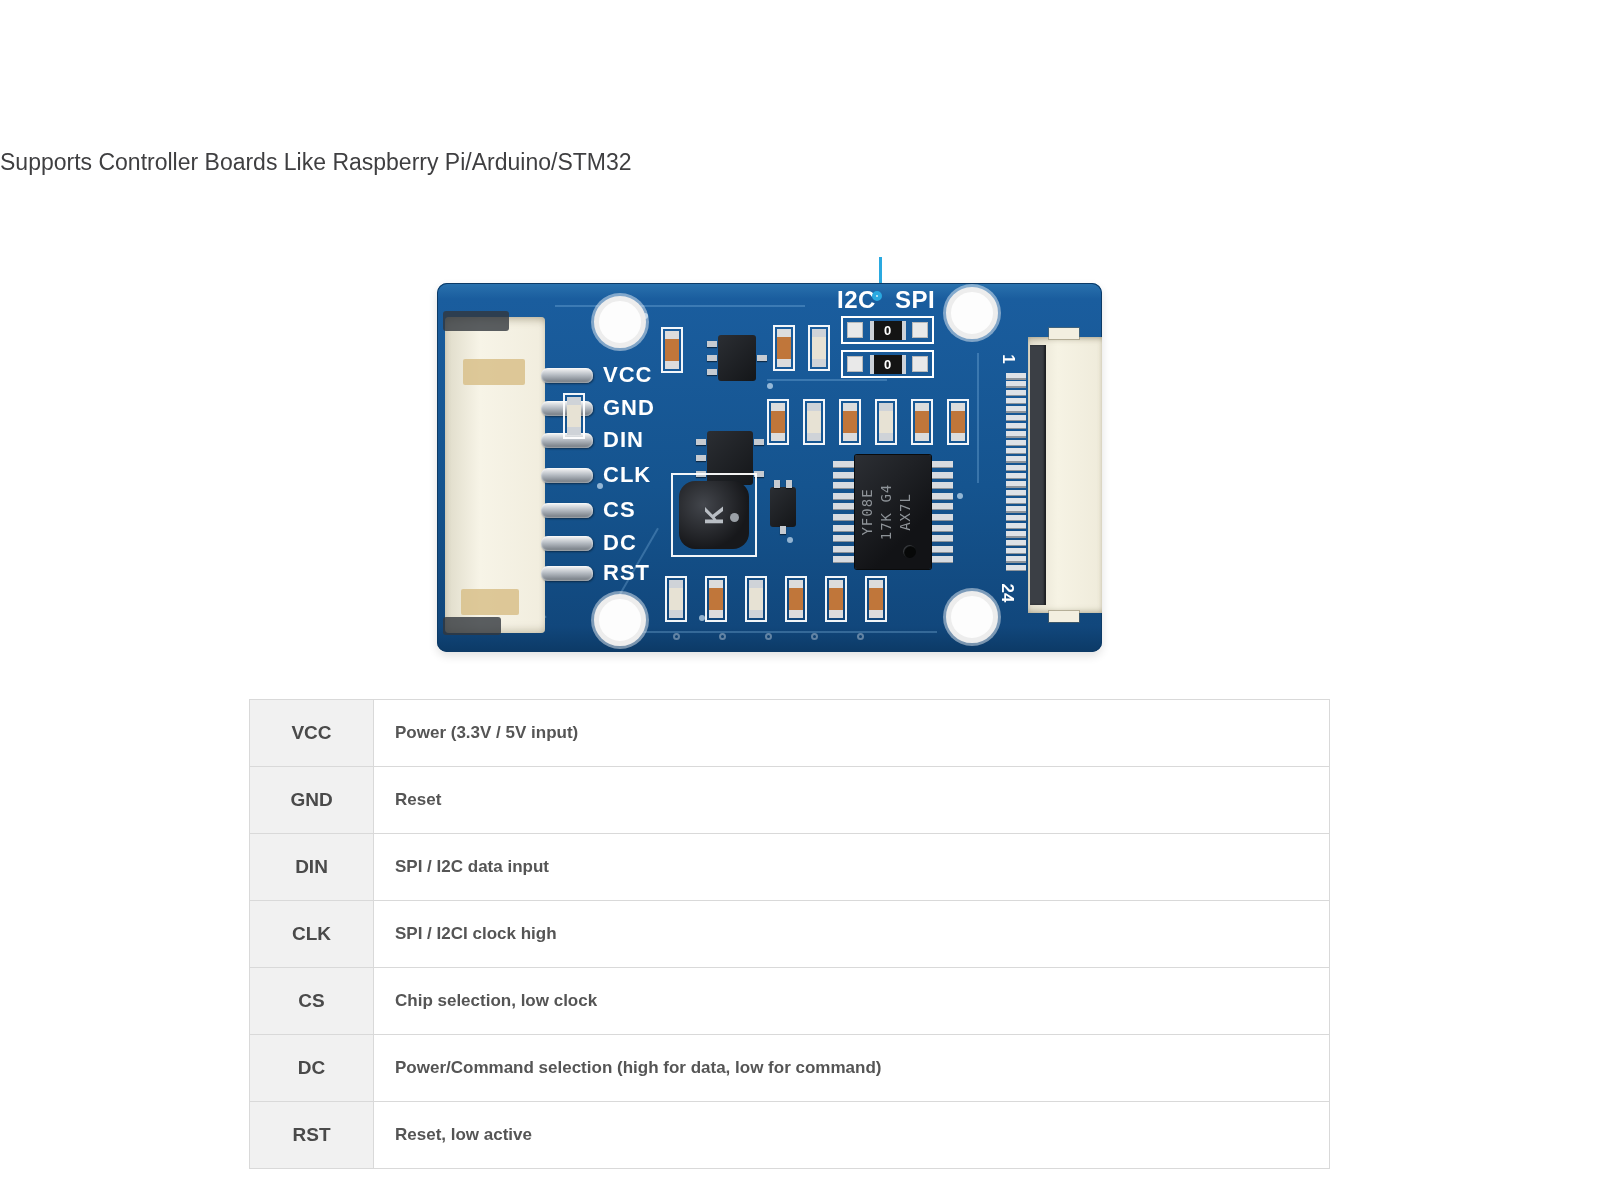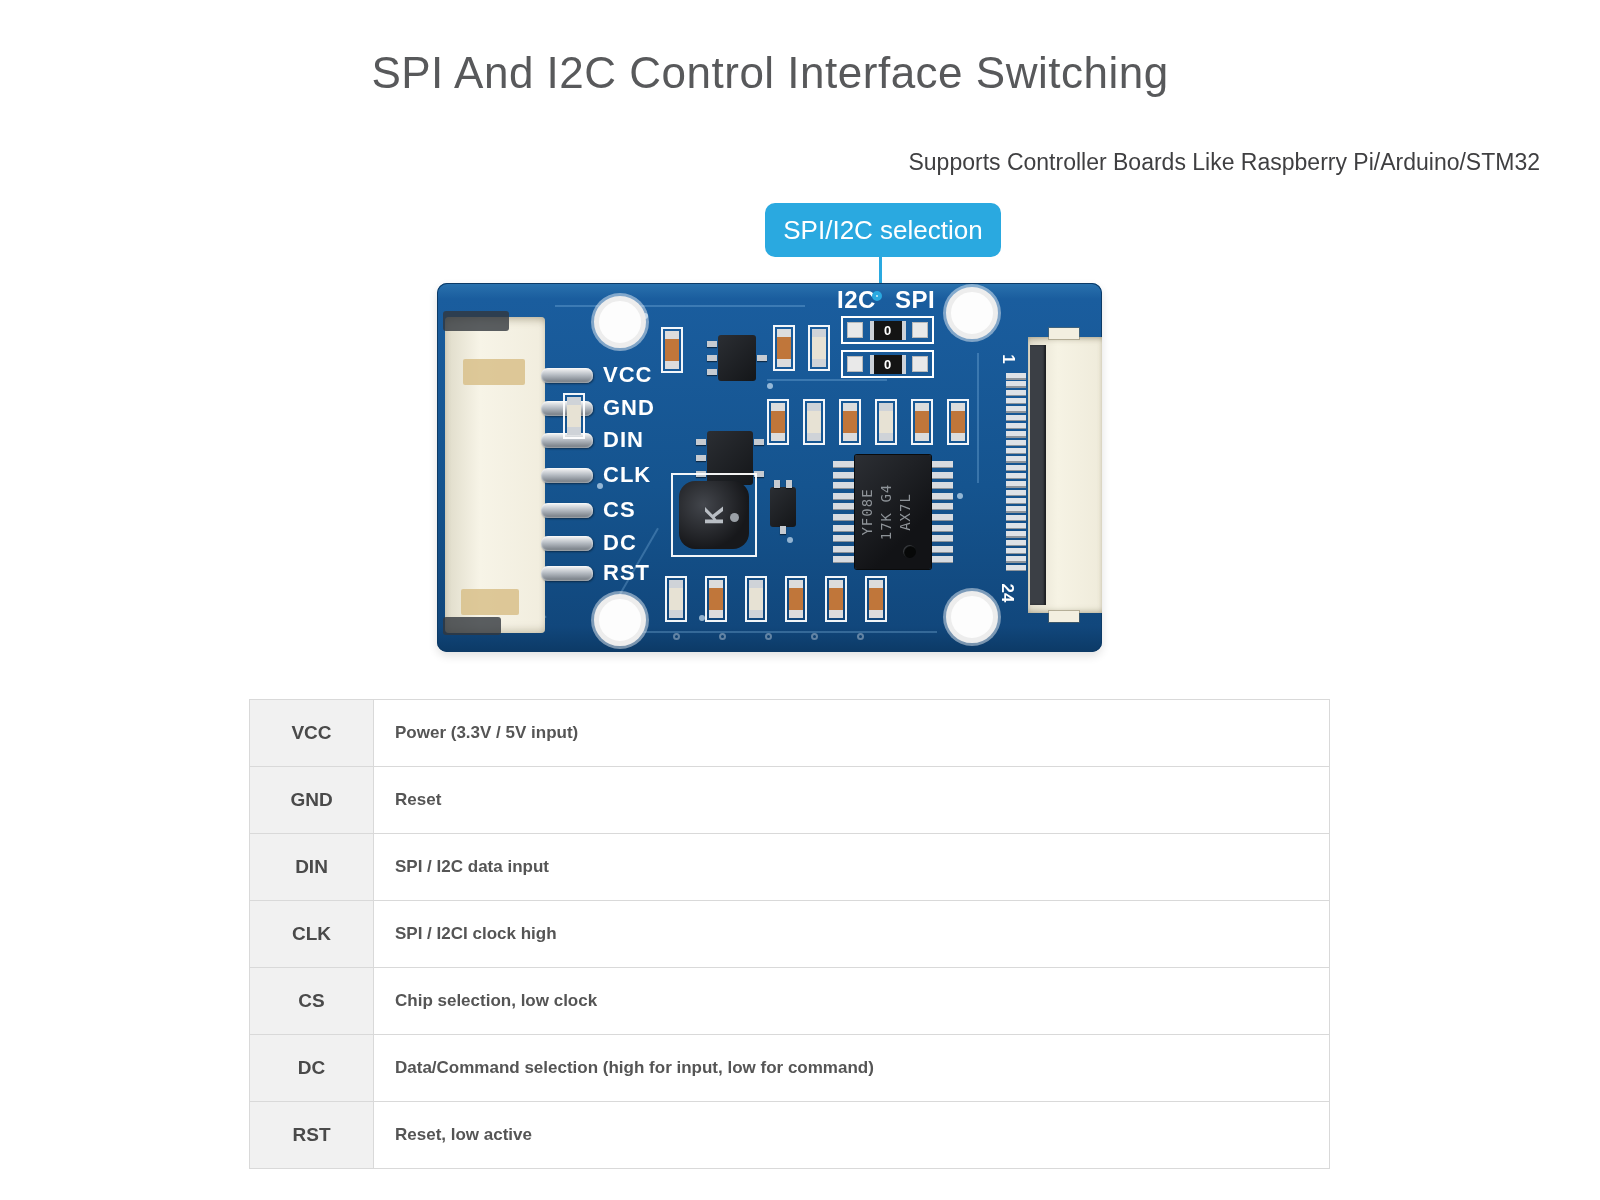--- a/index.html
+++ b/index.html
@@ -8,21 +8,21 @@
     --title-gray:#58595b; --body-text:#555555;
     --table-border:#d9d9d9; --table-head:#f1f1f1;
     --cream:#f4f0e1; --res-orange:#c0763a;
   }
   *{margin:0;padding:0;box-sizing:border-box;}
   html,body{background:#fff;}
   .page{position:relative;width:1600px;height:1200px;background:#fff;
         font-family:"Liberation Sans",sans-serif;overflow:hidden;}
   .title{position:absolute;left:0;top:48px;width:1540px;text-align:center;
          font-size:44px;font-weight:400;color:var(--title-gray);letter-spacing:.5px;}
-  .subtitle{position:absolute;left:0;top:149px;width:1540px;text-align:right;
+  .subtitle{position:absolute;left:0;top:149px;width:1540px;text-align:left;
          font-size:23px;font-weight:400;color:#3f3f41;}
   
   .callout{position:absolute;left:765px;top:203px;width:236px;height:54px;
          background:var(--accent);border-radius:10px;display:flex;align-items:center;
          justify-content:center;color:#fff;font-size:26px;}
   .callout-line{position:absolute;left:879px;top:257px;width:3px;height:36px;background:var(--accent);}
   .callout-dot{position:absolute;left:872px;top:291px;width:10px;height:10px;border-radius:50%;
          background:#d9effb;border:4px solid var(--accent);z-index:5;}
   
   .pcb{position:absolute;left:437px;top:283px;width:665px;height:369px;border-radius:10px;
@@ -90,26 +90,22 @@
   .pin-table td{border:1px solid var(--table-border);height:67px;font-weight:bold;}
   .pin-table td.pin{width:124px;background:var(--table-head);text-align:center;
         font-weight:bold;font-size:19px;color:#4a4a4a;}
   .pin-table td.desc{padding-left:21px;font-size:17px;color:var(--body-text);}
 </style>
 </head>
 <body>
 
 <div class="page">
 
-  <div class="title">SPI And I2C Control Interface Switching</div>
   <div class="subtitle">Supports Controller Boards Like Raspberry Pi/Arduino/STM32</div>
 
-  <div class="callout">
-    <span>SPI/I2C selection</span>
-  </div>
   <div class="callout-line"></div>
   <div class="callout-dot"></div>
 
   <div class="pcb">
 
     <div class="trace" style="left:118px;top:22px;width:250px;height:2px;"></div>
     <div class="trace" style="left:200px;top:348px;width:300px;height:2px;"></div>
     <div class="trace" style="left:28px;top:300px;width:95px;height:2px;transform:rotate(45deg);"></div>
     <div class="trace" style="left:540px;top:70px;width:2px;height:130px;"></div>
     <div class="trace" style="left:330px;top:96px;width:120px;height:2px;"></div>
@@ -250,21 +246,21 @@
       <tr>
         <td class="pin">CLK</td>
         <td class="desc">SPI / I2CI clock high</td>
       </tr>
       <tr>
         <td class="pin">CS</td>
         <td class="desc">Chip selection, low clock</td>
       </tr>
       <tr>
         <td class="pin">DC</td>
-        <td class="desc">Data/Command selection (high for input, low for command)</td>
+        <td class="desc">Power/Command selection (high for data, low for command)</td>
       </tr>
       <tr>
         <td class="pin">RST</td>
         <td class="desc">Reset, low active</td>
       </tr>
     </tbody>
   </table>
 
 </div>
 

